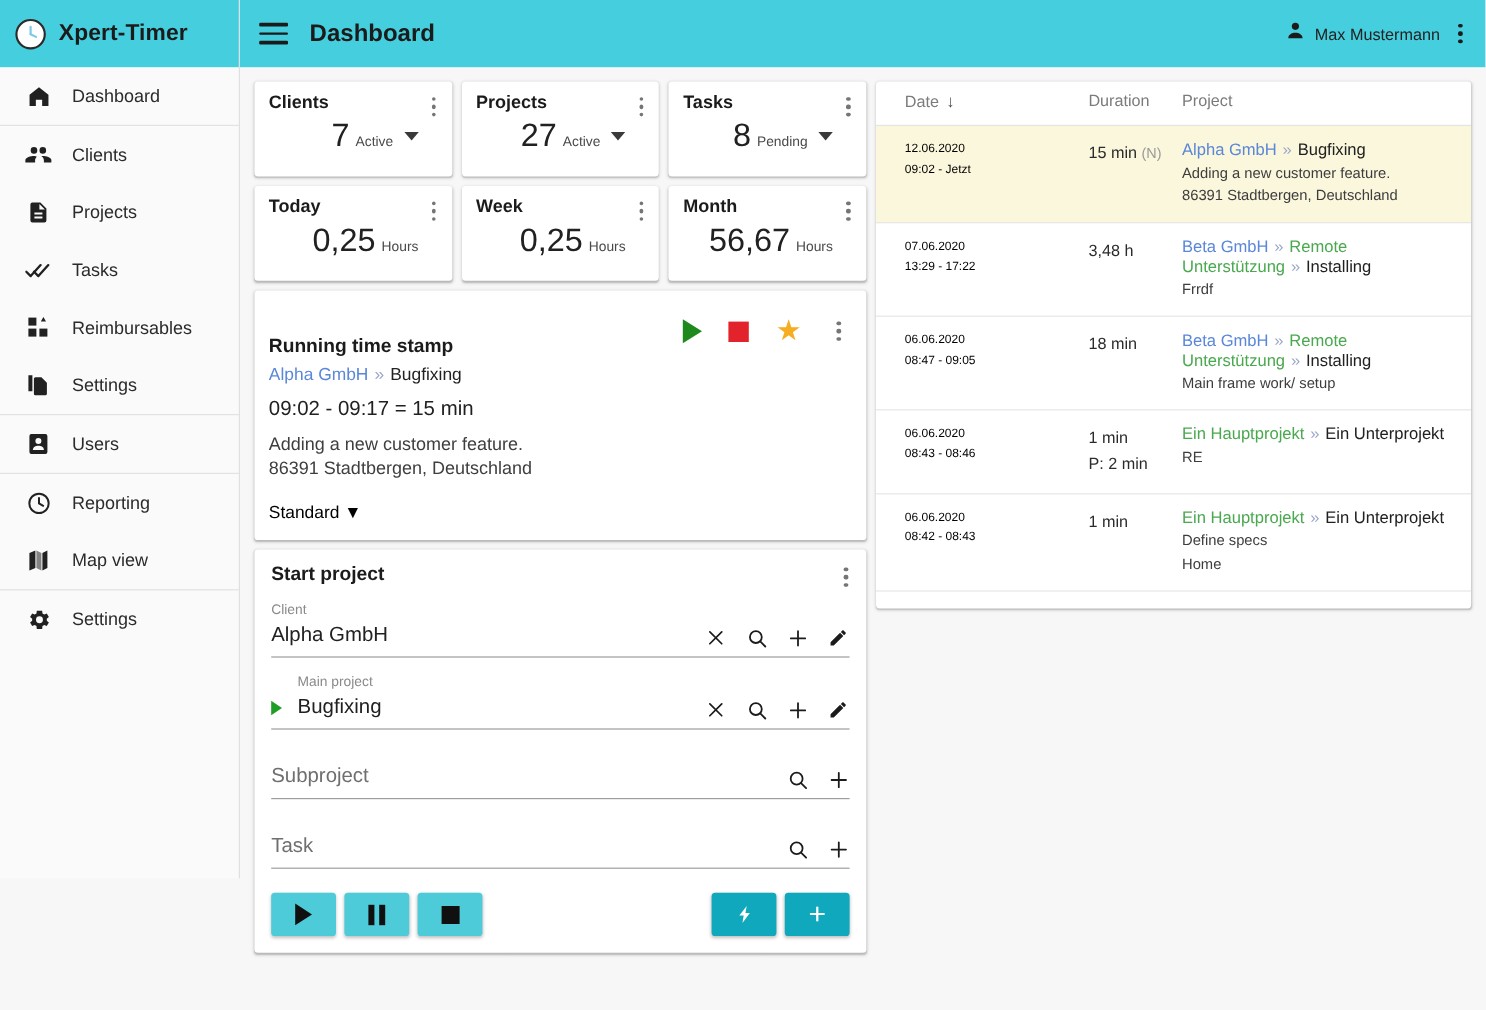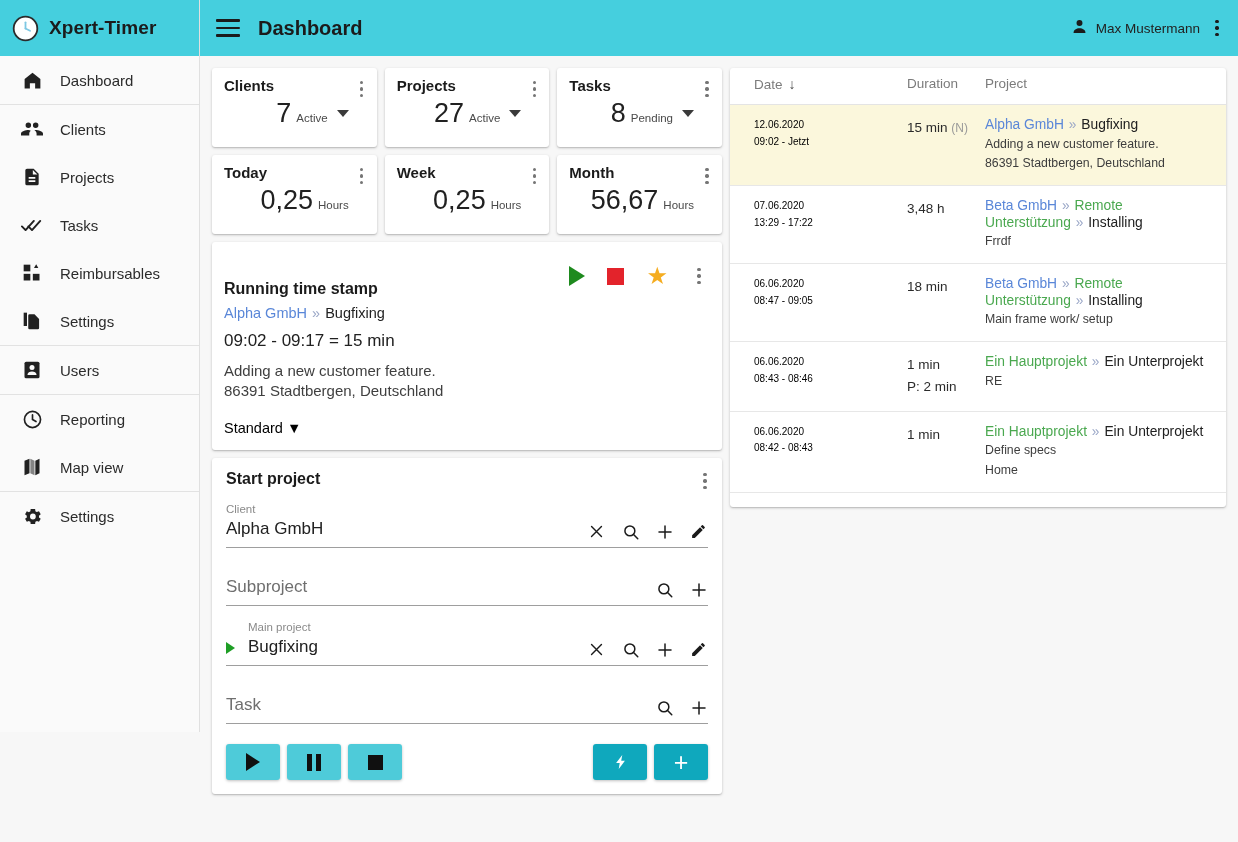--- a/index.html
+++ b/index.html
@@ -465,37 +465,20 @@
                   </svg>
               </span>
               <span class="fic">
                 <svg width="17" height="17" viewBox="0 0 24 24" fill="currentColor">
                     <path d="M3 17.2V21h3.8L18 9.8 14.2 6zM20.7 7.1a1 1 0 0 0 0-1.4l-2.4-2.4a1 1 0 0 0-1.4 0l-1.8 1.8L18.9 8.9z"></path>
                   </svg>
               </span>
             </div>
           </div>
 
-          <div class="field">
-            <div class="field-placeholder">Subproject</div>
-            <div class="field-icons">
-              <span class="fic">
-                <svg width="18" height="18" viewBox="0 0 24 24" fill="none" stroke="currentColor" stroke-width="2" stroke-linecap="round">
-                    <circle cx="10.5" cy="10.5" r="6.6"></circle>
-                    <path d="M15.4 15.4L21 21"></path>
-                  </svg>
-              </span>
-              <span class="fic">
-                <svg width="18" height="18" viewBox="0 0 24 24" fill="none" stroke="currentColor" stroke-width="2" stroke-linecap="round">
-                    <path d="M12 4v16M4 12h16"></path>
-                  </svg>
-              </span>
-            </div>
-          </div>
-
           <div class="field indent">
             <span class="mini-play"></span>
             <div class="field-label">Main project</div>
             <div class="field-value">Bugfixing</div>
             <div class="field-icons">
               <span class="fic">
                 <svg width="17" height="17" viewBox="0 0 24 24" fill="none" stroke="currentColor" stroke-width="2" stroke-linecap="round">
                     <path d="M5 5l14 14M19 5L5 19"></path>
                   </svg>
               </span>
@@ -506,20 +489,37 @@
                   </svg>
               </span>
               <span class="fic">
                 <svg width="18" height="18" viewBox="0 0 24 24" fill="none" stroke="currentColor" stroke-width="2" stroke-linecap="round">
                     <path d="M12 4v16M4 12h16"></path>
                   </svg>
               </span>
               <span class="fic">
                 <svg width="17" height="17" viewBox="0 0 24 24" fill="currentColor">
                     <path d="M3 17.2V21h3.8L18 9.8 14.2 6zM20.7 7.1a1 1 0 0 0 0-1.4l-2.4-2.4a1 1 0 0 0-1.4 0l-1.8 1.8L18.9 8.9z"></path>
+                  </svg>
+              </span>
+            </div>
+          </div>
+
+          <div class="field">
+            <div class="field-placeholder">Subproject</div>
+            <div class="field-icons">
+              <span class="fic">
+                <svg width="18" height="18" viewBox="0 0 24 24" fill="none" stroke="currentColor" stroke-width="2" stroke-linecap="round">
+                    <circle cx="10.5" cy="10.5" r="6.6"></circle>
+                    <path d="M15.4 15.4L21 21"></path>
+                  </svg>
+              </span>
+              <span class="fic">
+                <svg width="18" height="18" viewBox="0 0 24 24" fill="none" stroke="currentColor" stroke-width="2" stroke-linecap="round">
+                    <path d="M12 4v16M4 12h16"></path>
                   </svg>
               </span>
             </div>
           </div>
 
           <div class="field">
             <div class="field-placeholder">Task</div>
             <div class="field-icons">
               <span class="fic">
                 <svg width="18" height="18" viewBox="0 0 24 24" fill="none" stroke="currentColor" stroke-width="2" stroke-linecap="round">

